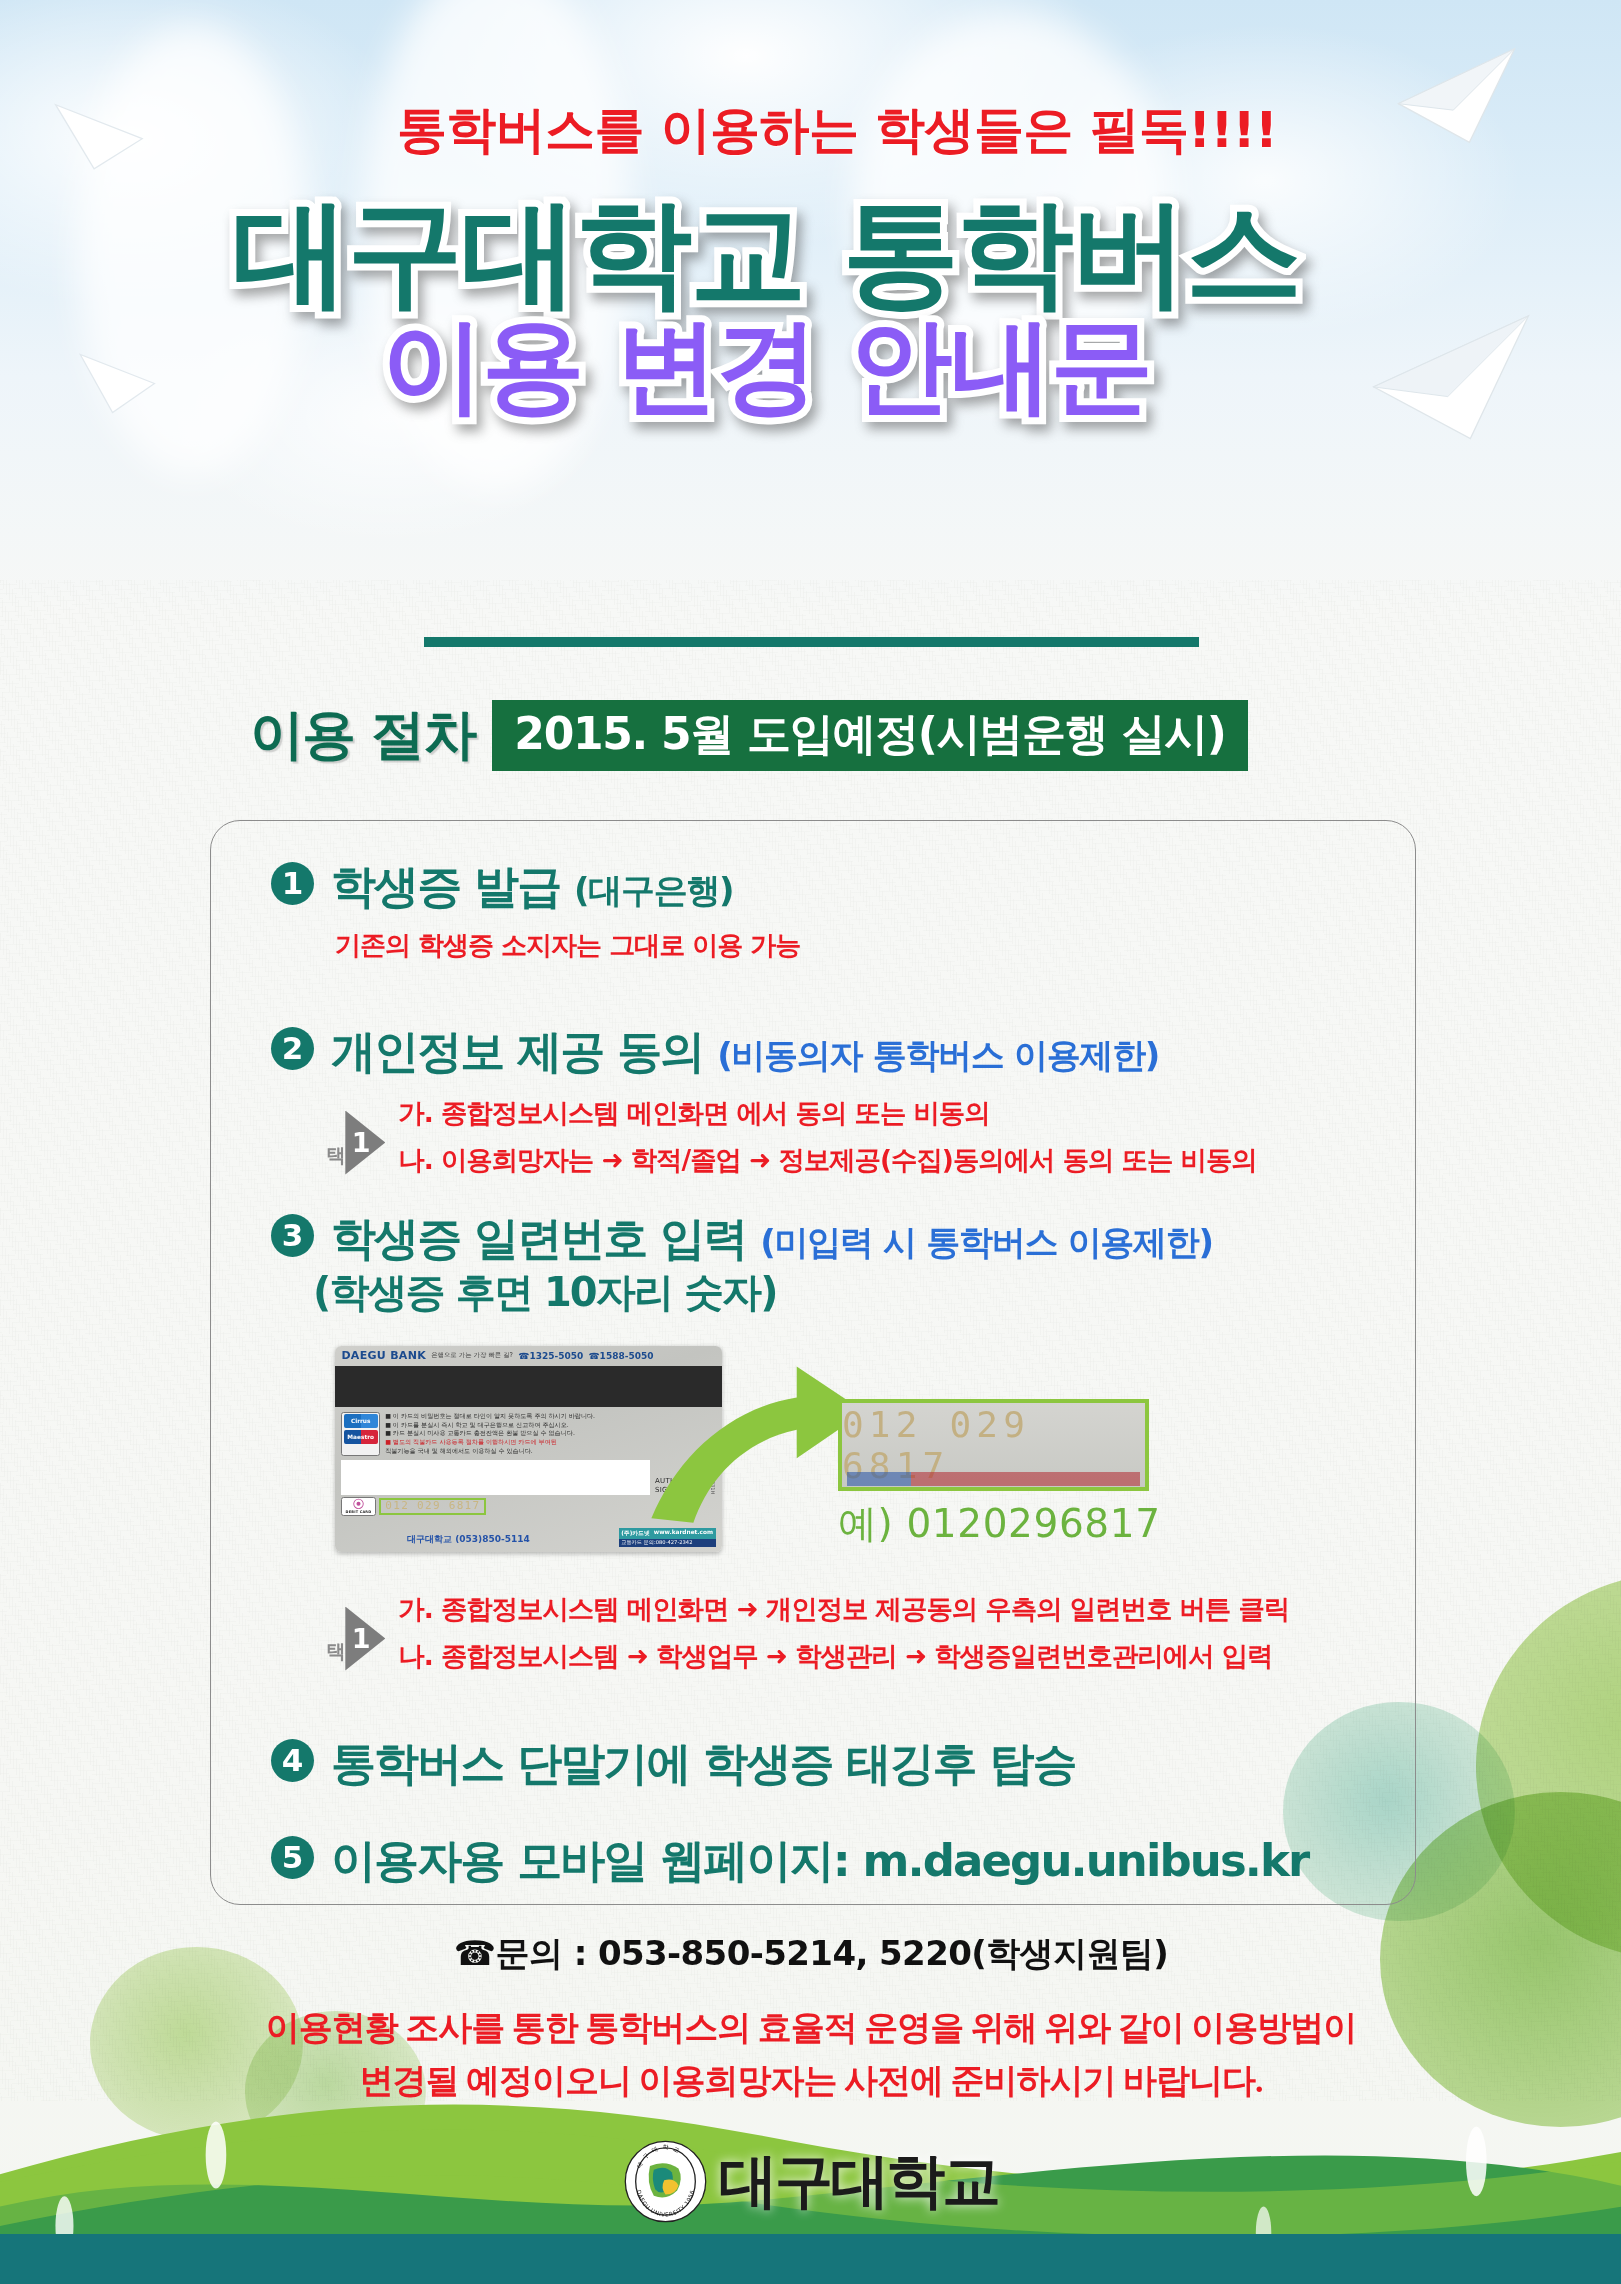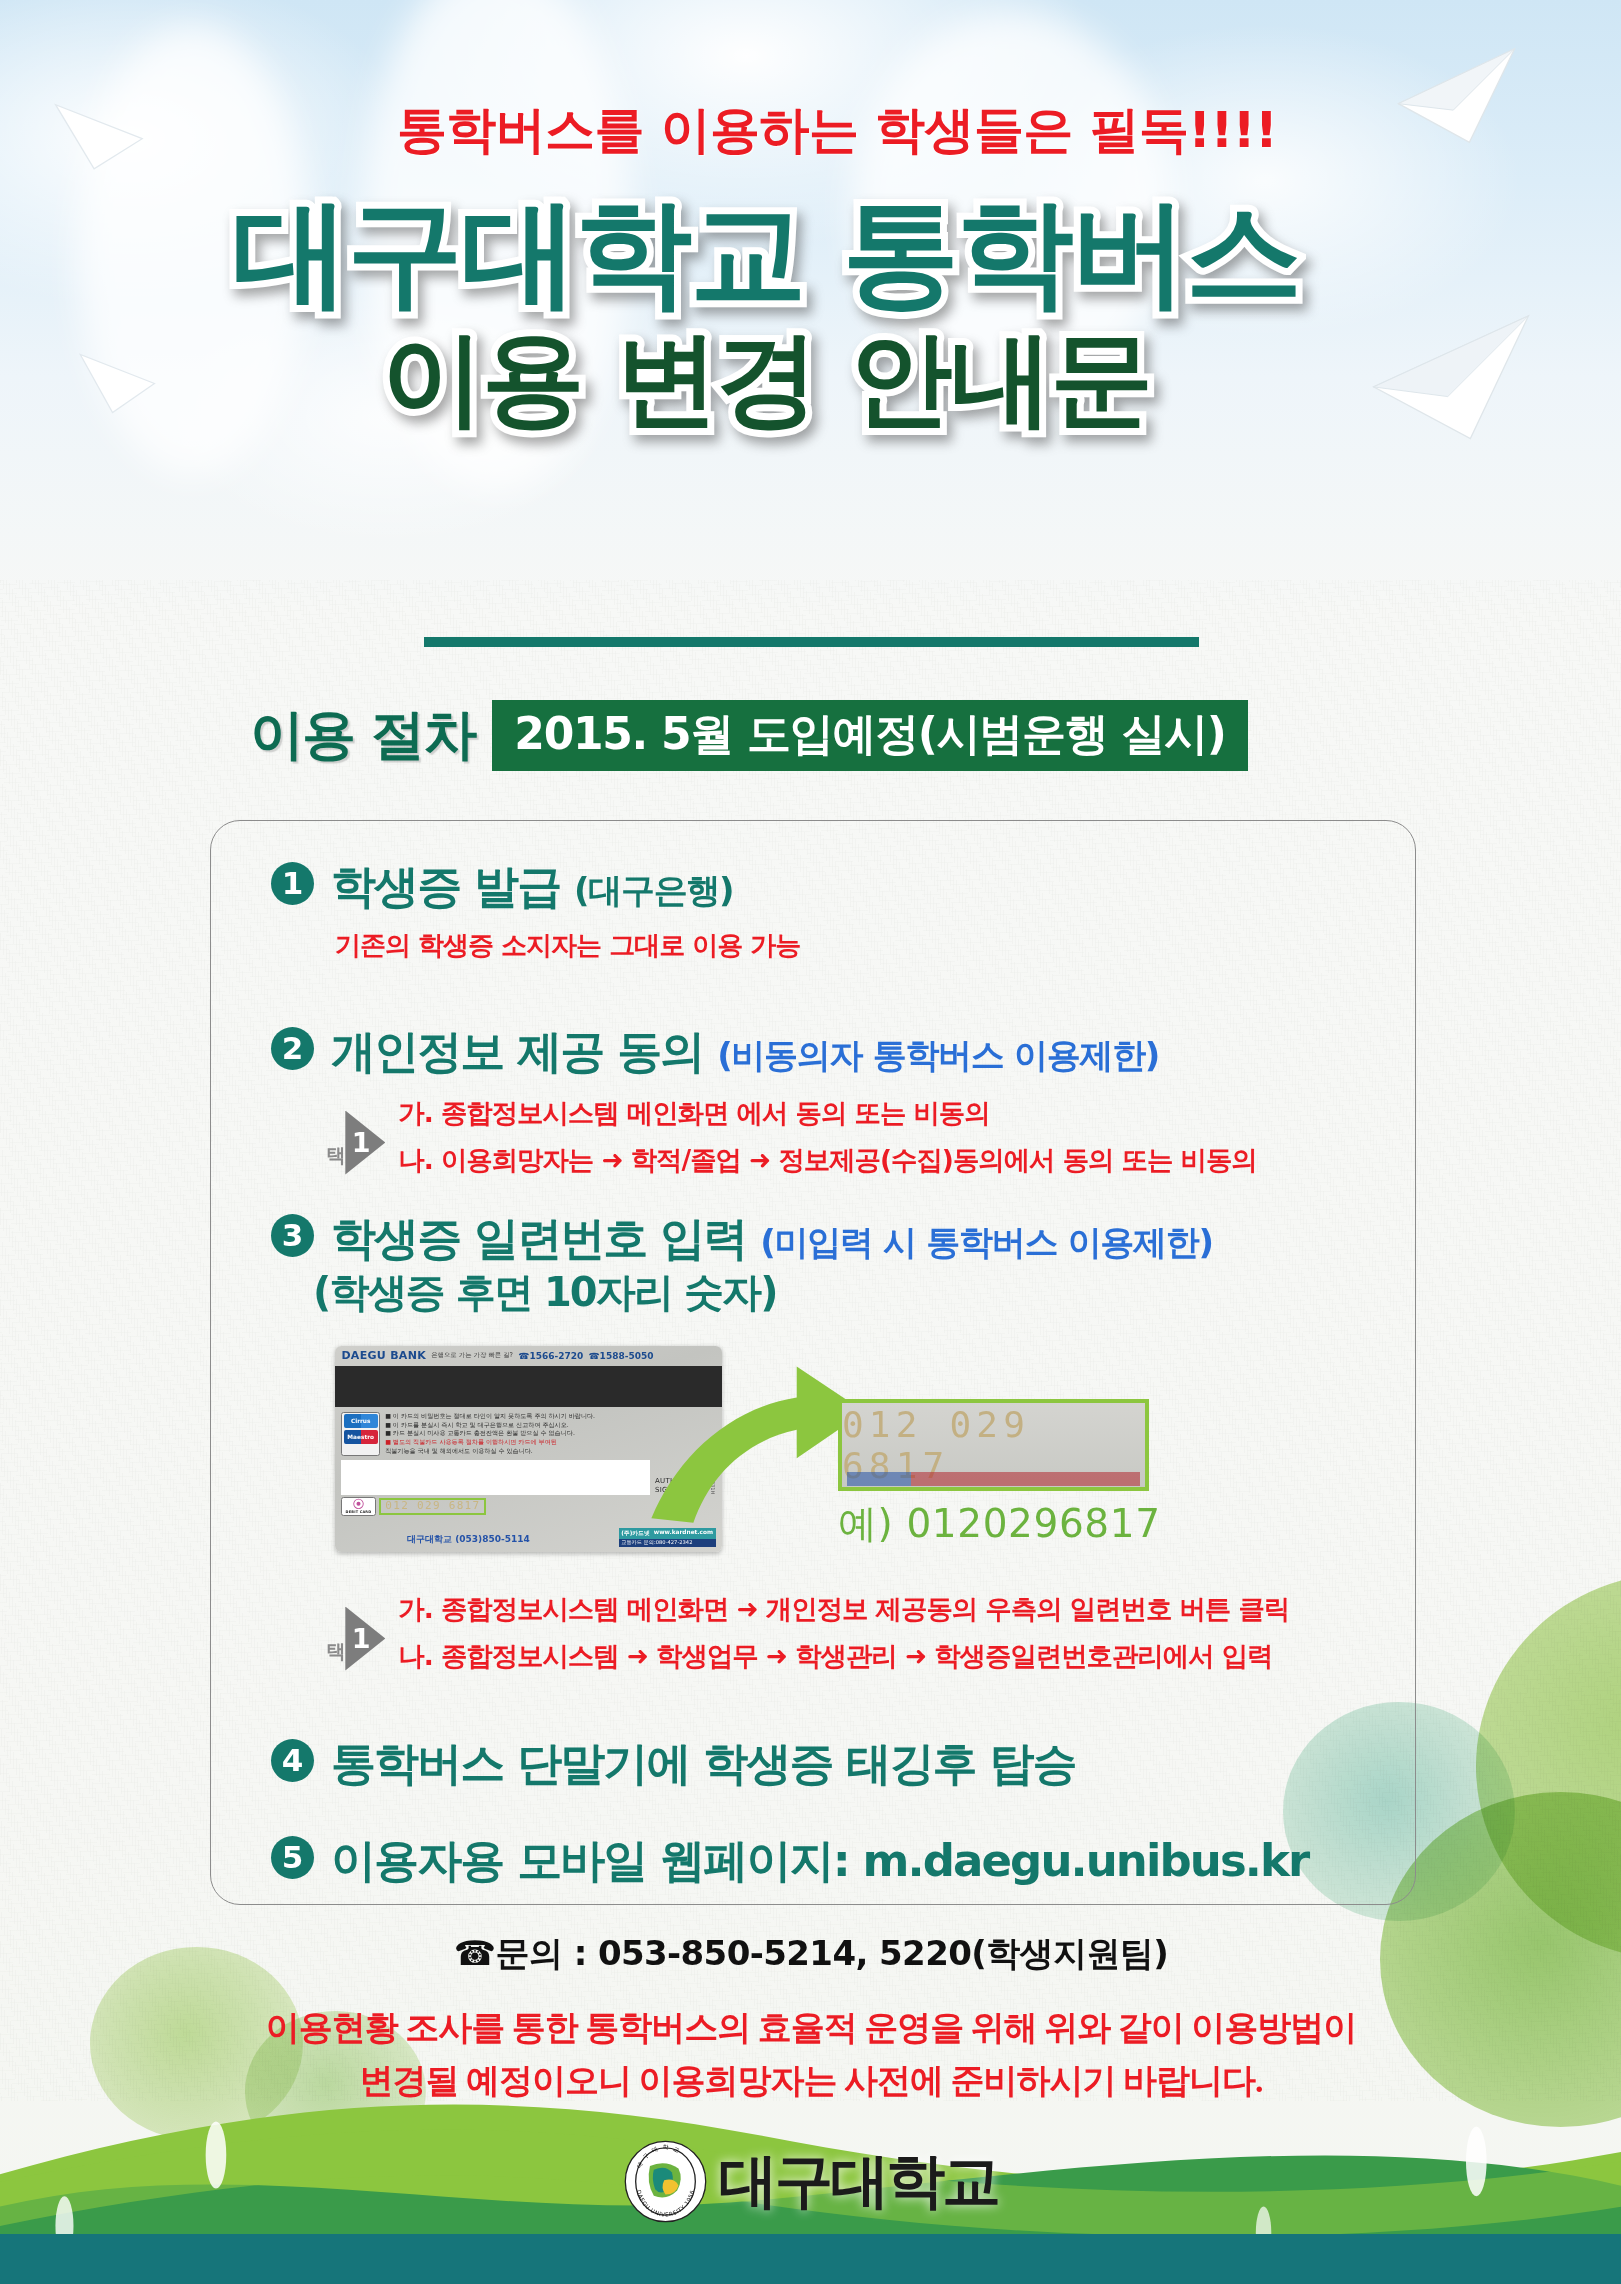--- a/index.html
+++ b/index.html
@@ -61,21 +61,21 @@
   }
 
   .title-block{position:absolute;left:0;top:193px;width:1484px;text-align:center;padding-left:24px;}
   .title1,.title2{
     font-weight:bold;line-height:1.02;letter-spacing:-2.6px;
     -webkit-text-stroke:14px #ffffff;
     paint-order:stroke fill;
     filter:drop-shadow(5.8px 7px 5.8px rgba(60,60,60,.45));
   }
   .title1{font-size:117px;color:#14786b;}
-  .title2{font-size:103px;color:#14532d;margin-top:14px;}
+  .title2{font-size:103px;color:#8b5cf6;margin-top:1px;}
 
   .divider{
     position:absolute;left:424px;top:637px;width:775px;height:9.7px;
     background:#14786b;
   }
 
   
   .sec-head{position:absolute;left:250px;top:699px;display:flex;align-items:center;gap:17px;}
   .sec-label{
     font-size:54px;font-weight:bold;color:#0d6b52;letter-spacing:-1.9px;
@@ -308,21 +308,21 @@
       <span>학생증 일련번호 입력</span>
       <span class="step-paren-blue">(미입력 시 통학버스 이용제한)</span>
     </div>
   </div>
   <div class="step-main" style="position:absolute;left:313px;top:1265px;margin-left:0;font-size:40px;">(학생증 후면 10자리 숫자)</div>
 
   <div class="card">
     <div class="card-top">
       <span class="dbank">DAEGU BANK</span>
       <span class="tiny">은행으로 가는 가장 빠른 길?</span>
-      <span class="ph">☎1566-2720</span>
+      <span class="ph">☎1325-5050</span>
       <span class="ph">☎1588-5050</span>
     </div>
     <div class="mag"></div>
     <div class="card-mid">
       <div class="logos">
         <div class="logo-cirrus">Cirrus</div>
         <div class="logo-maestro">Maestro</div>
       </div>
       <div class="warn">
         <div>■ 이 카드의 비밀번호는 절대로 타인이 알지 못하도록 주의 하시기 바랍니다.</div>

